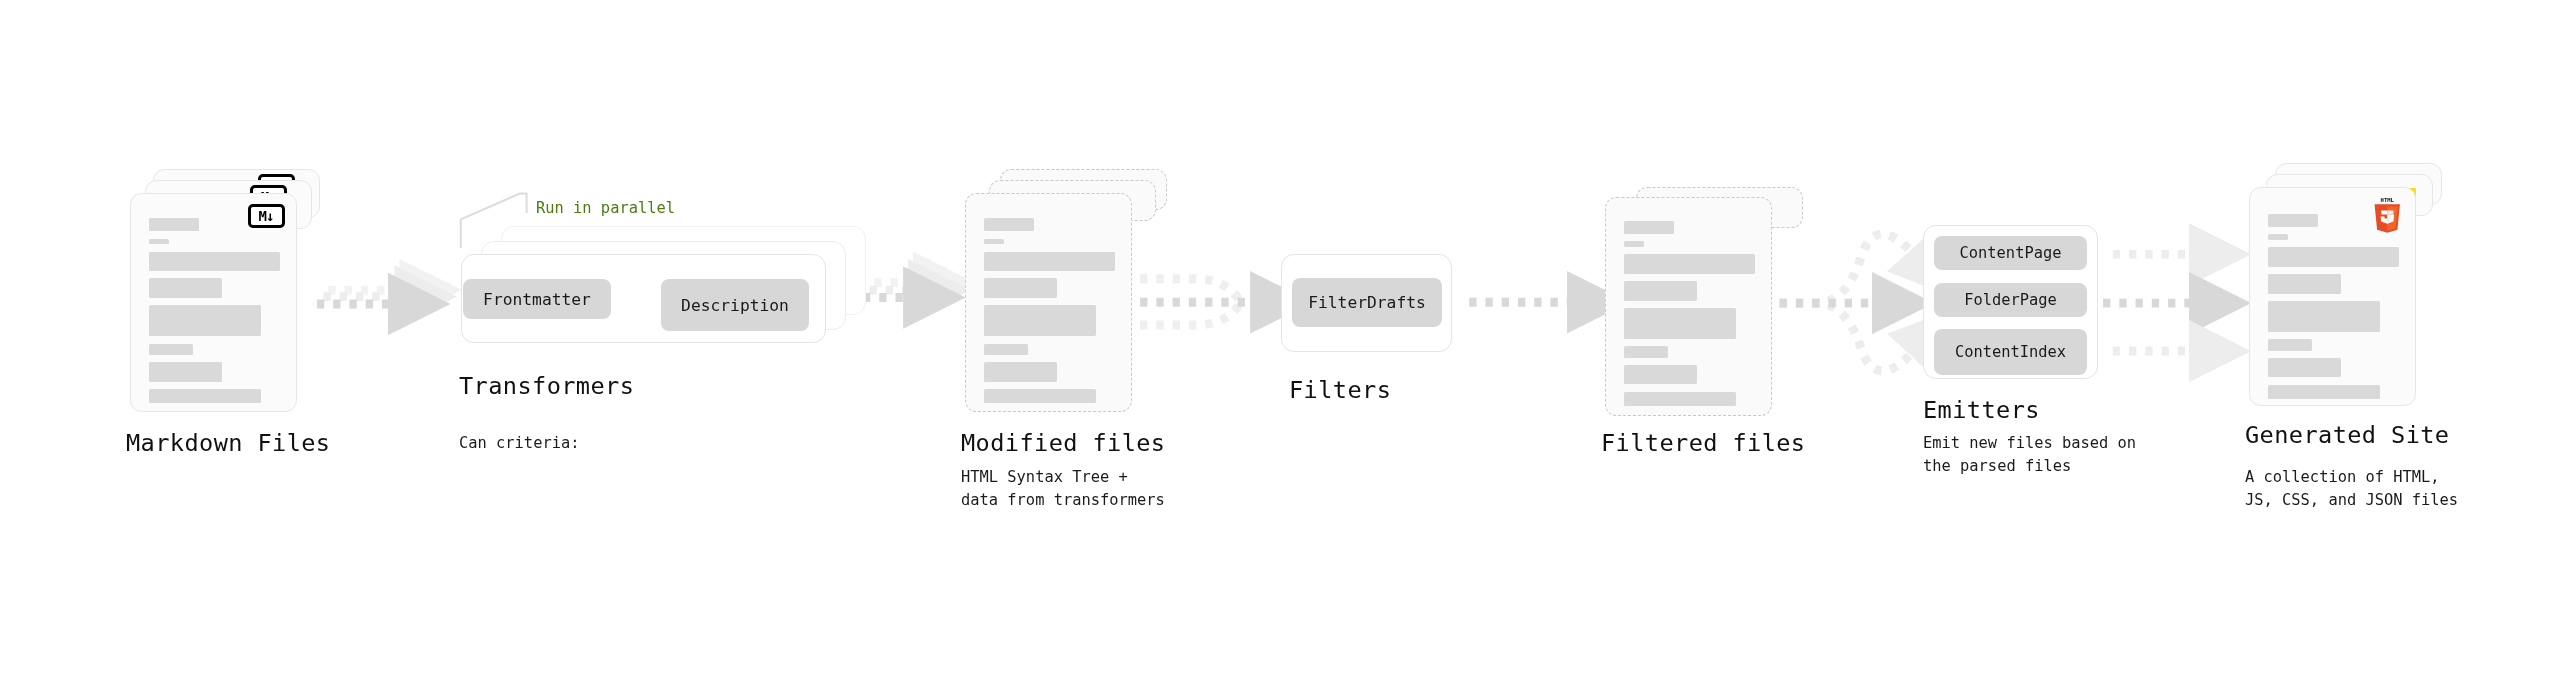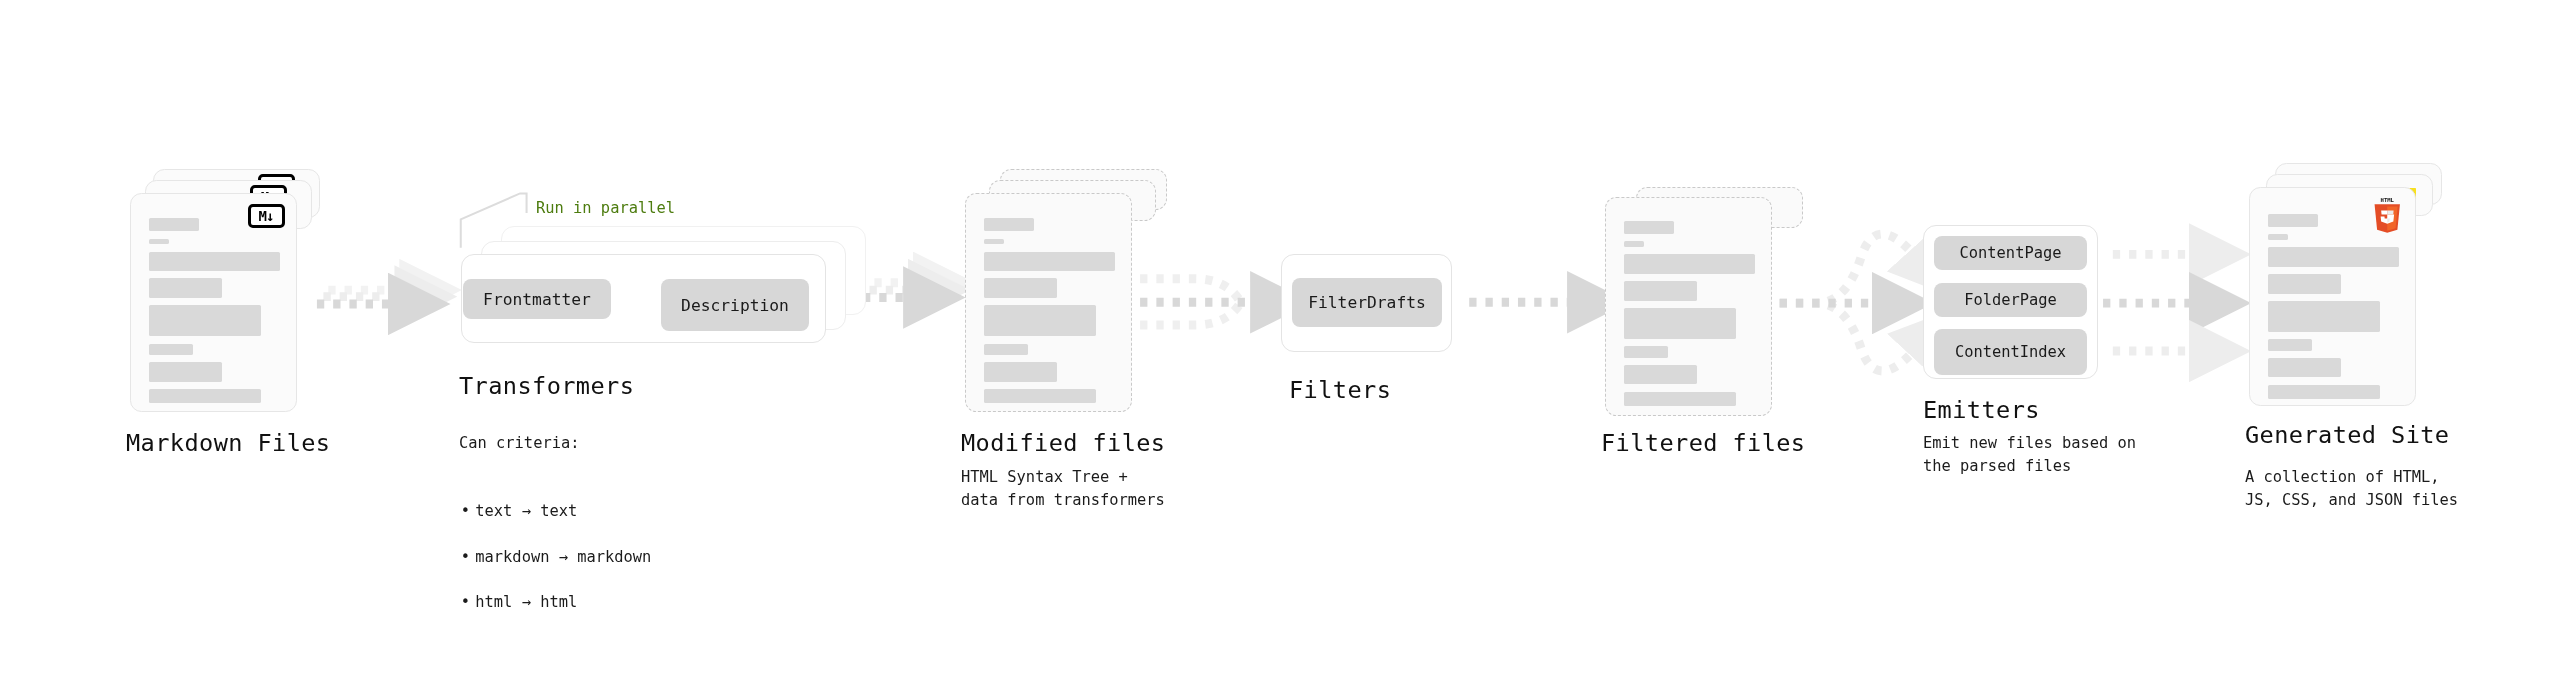--- a/index.html
+++ b/index.html
@@ -172,25 +172,20 @@
   <div class="chip ghost1" style="left:486px;top:265px;width:146px;height:50px;"></div>
   <div class="chip ghost1" style="left:645px;top:265px;width:146px;height:50px;"></div>
 
   <div class="group" style="left:461px;top:254px;width:365px;height:89px;"></div>
   <div class="chip" style="left:463px;top:279px;width:148px;height:40px;">Frontmatter</div>
   <div class="chip" style="left:661px;top:279px;width:148px;height:52px;">Description</div>
 
   <div class="title" style="left:459px;top:372px;">Transformers</div>
   <div class="sub" style="left:459px;top:409px;">
     <div>Can criteria:</div>
-    <ul class="tlist">
-      <li>text → text</li>
-      <li>markdown → markdown</li>
-      <li>html → html</li>
-    </ul>
   </div>
 
   <div class="doc dashed" style="left:1000px;top:169px;width:167px;height:41px;"></div>
   <div class="doc dashed" style="left:989px;top:180px;width:167px;height:41px;"></div>
   <div class="doc dashed" style="left:965px;top:193px;width:167px;height:219px;">
     <div class="bars" style="top:24.4px;">
       <div class="bar" style="width:50px;height:13px;"></div>
       <div class="bar" style="width:19.5px;height:5.7px;"></div>
       <div class="bar" style="width:100%;height:19.5px;"></div>
       <div class="bar" style="width:56%;height:19.5px;"></div>

